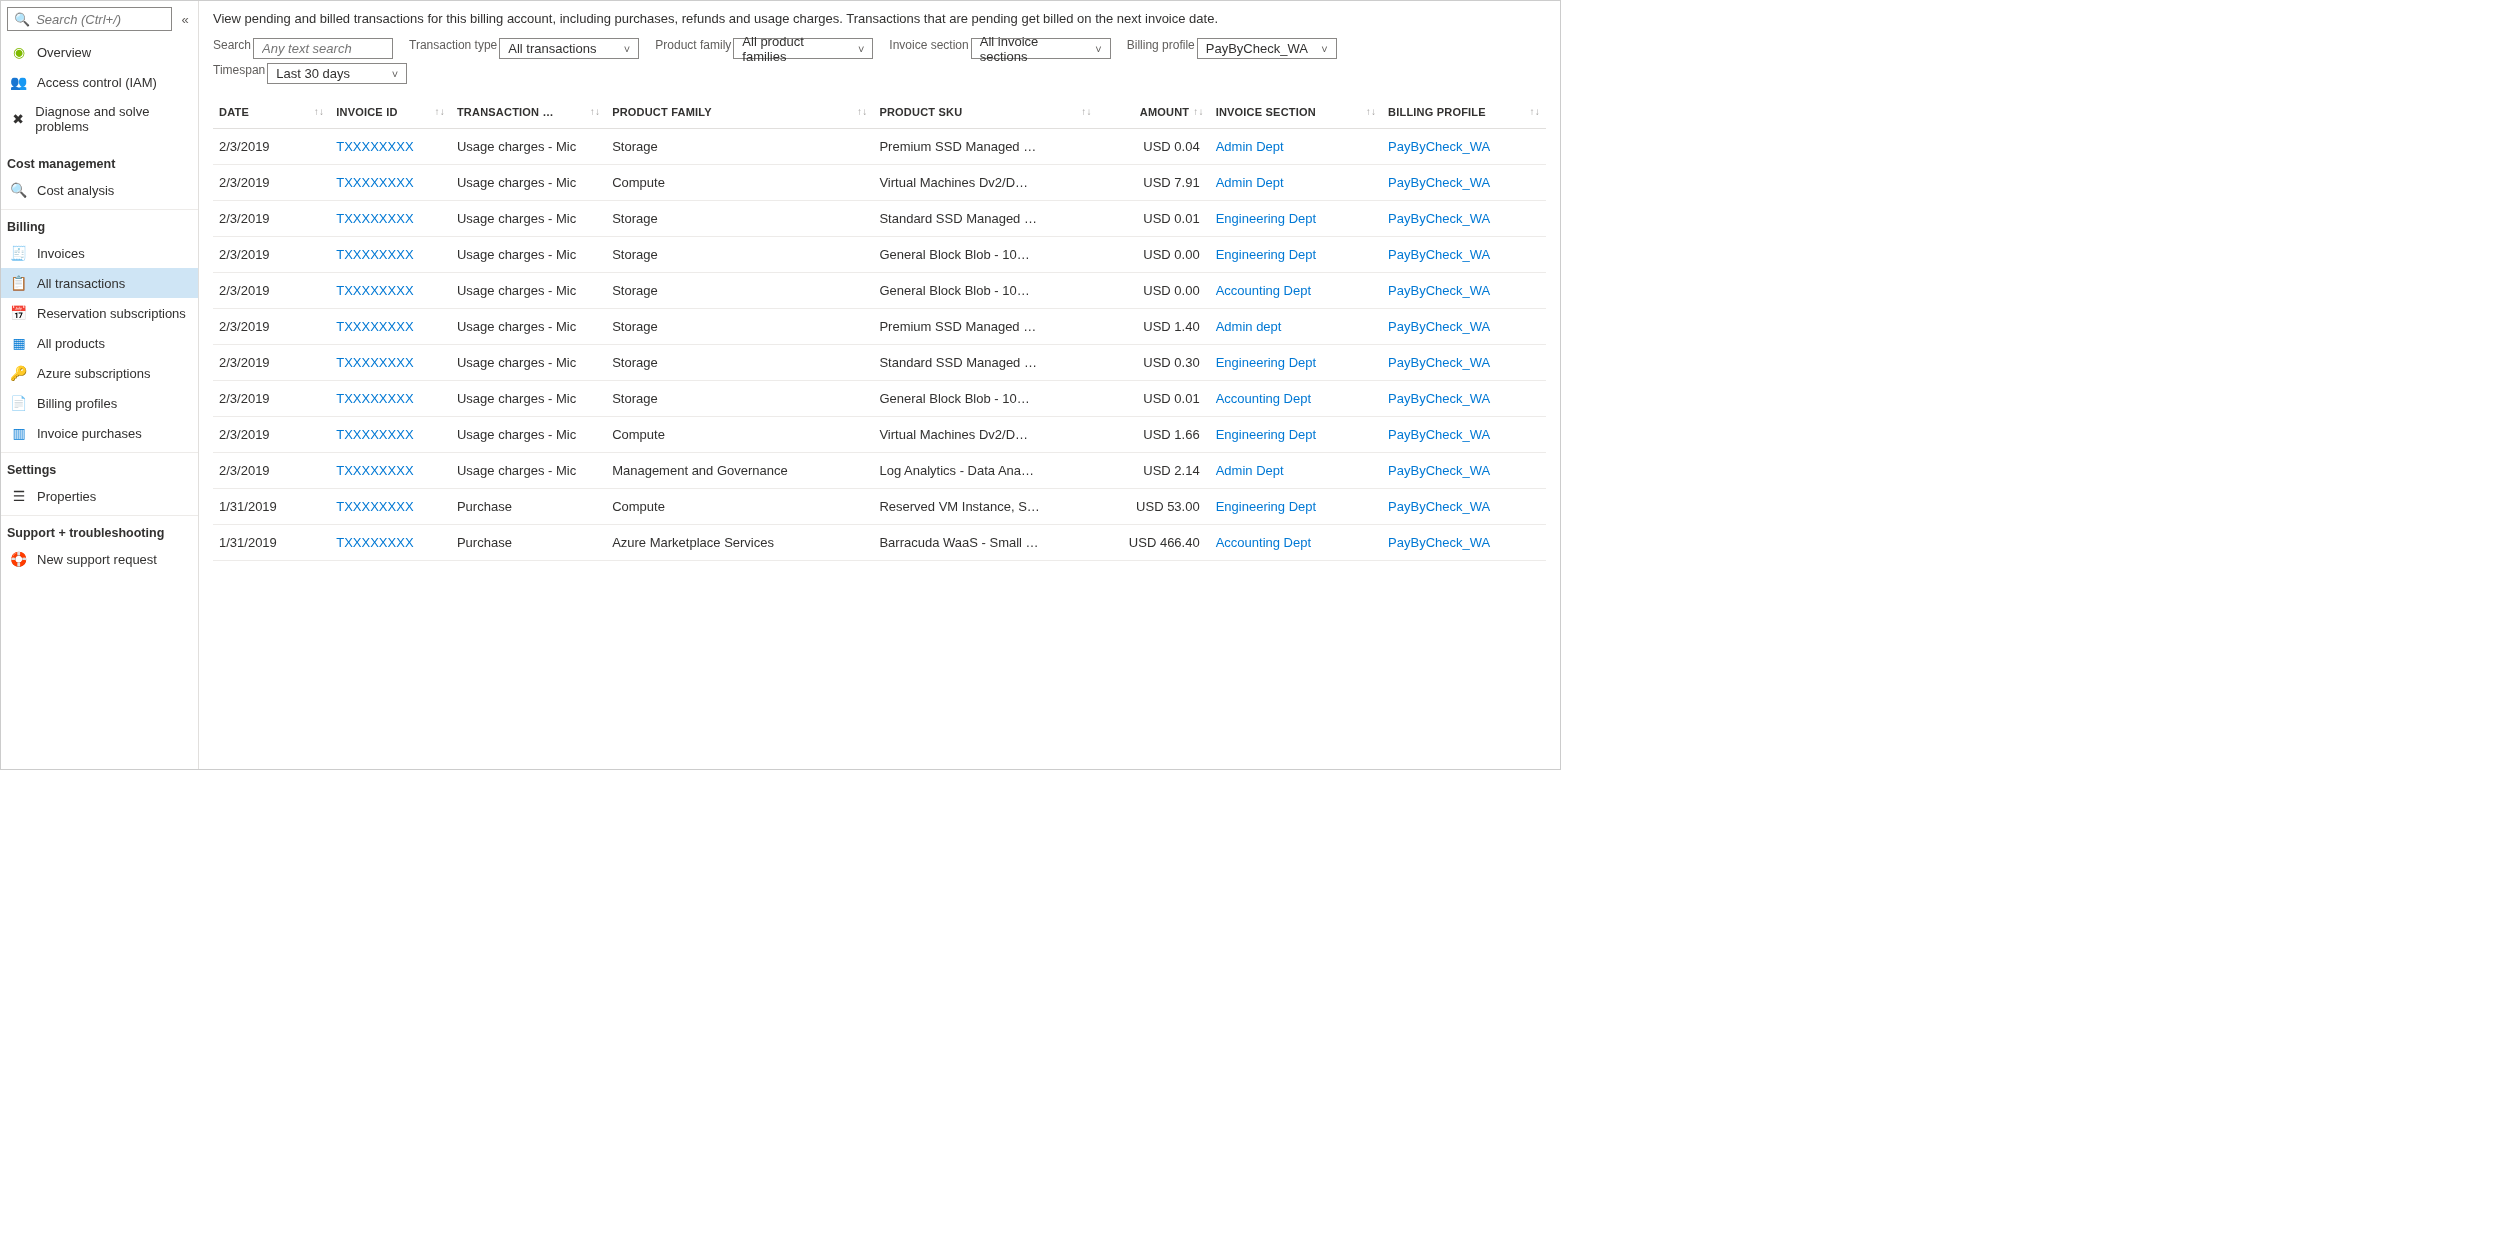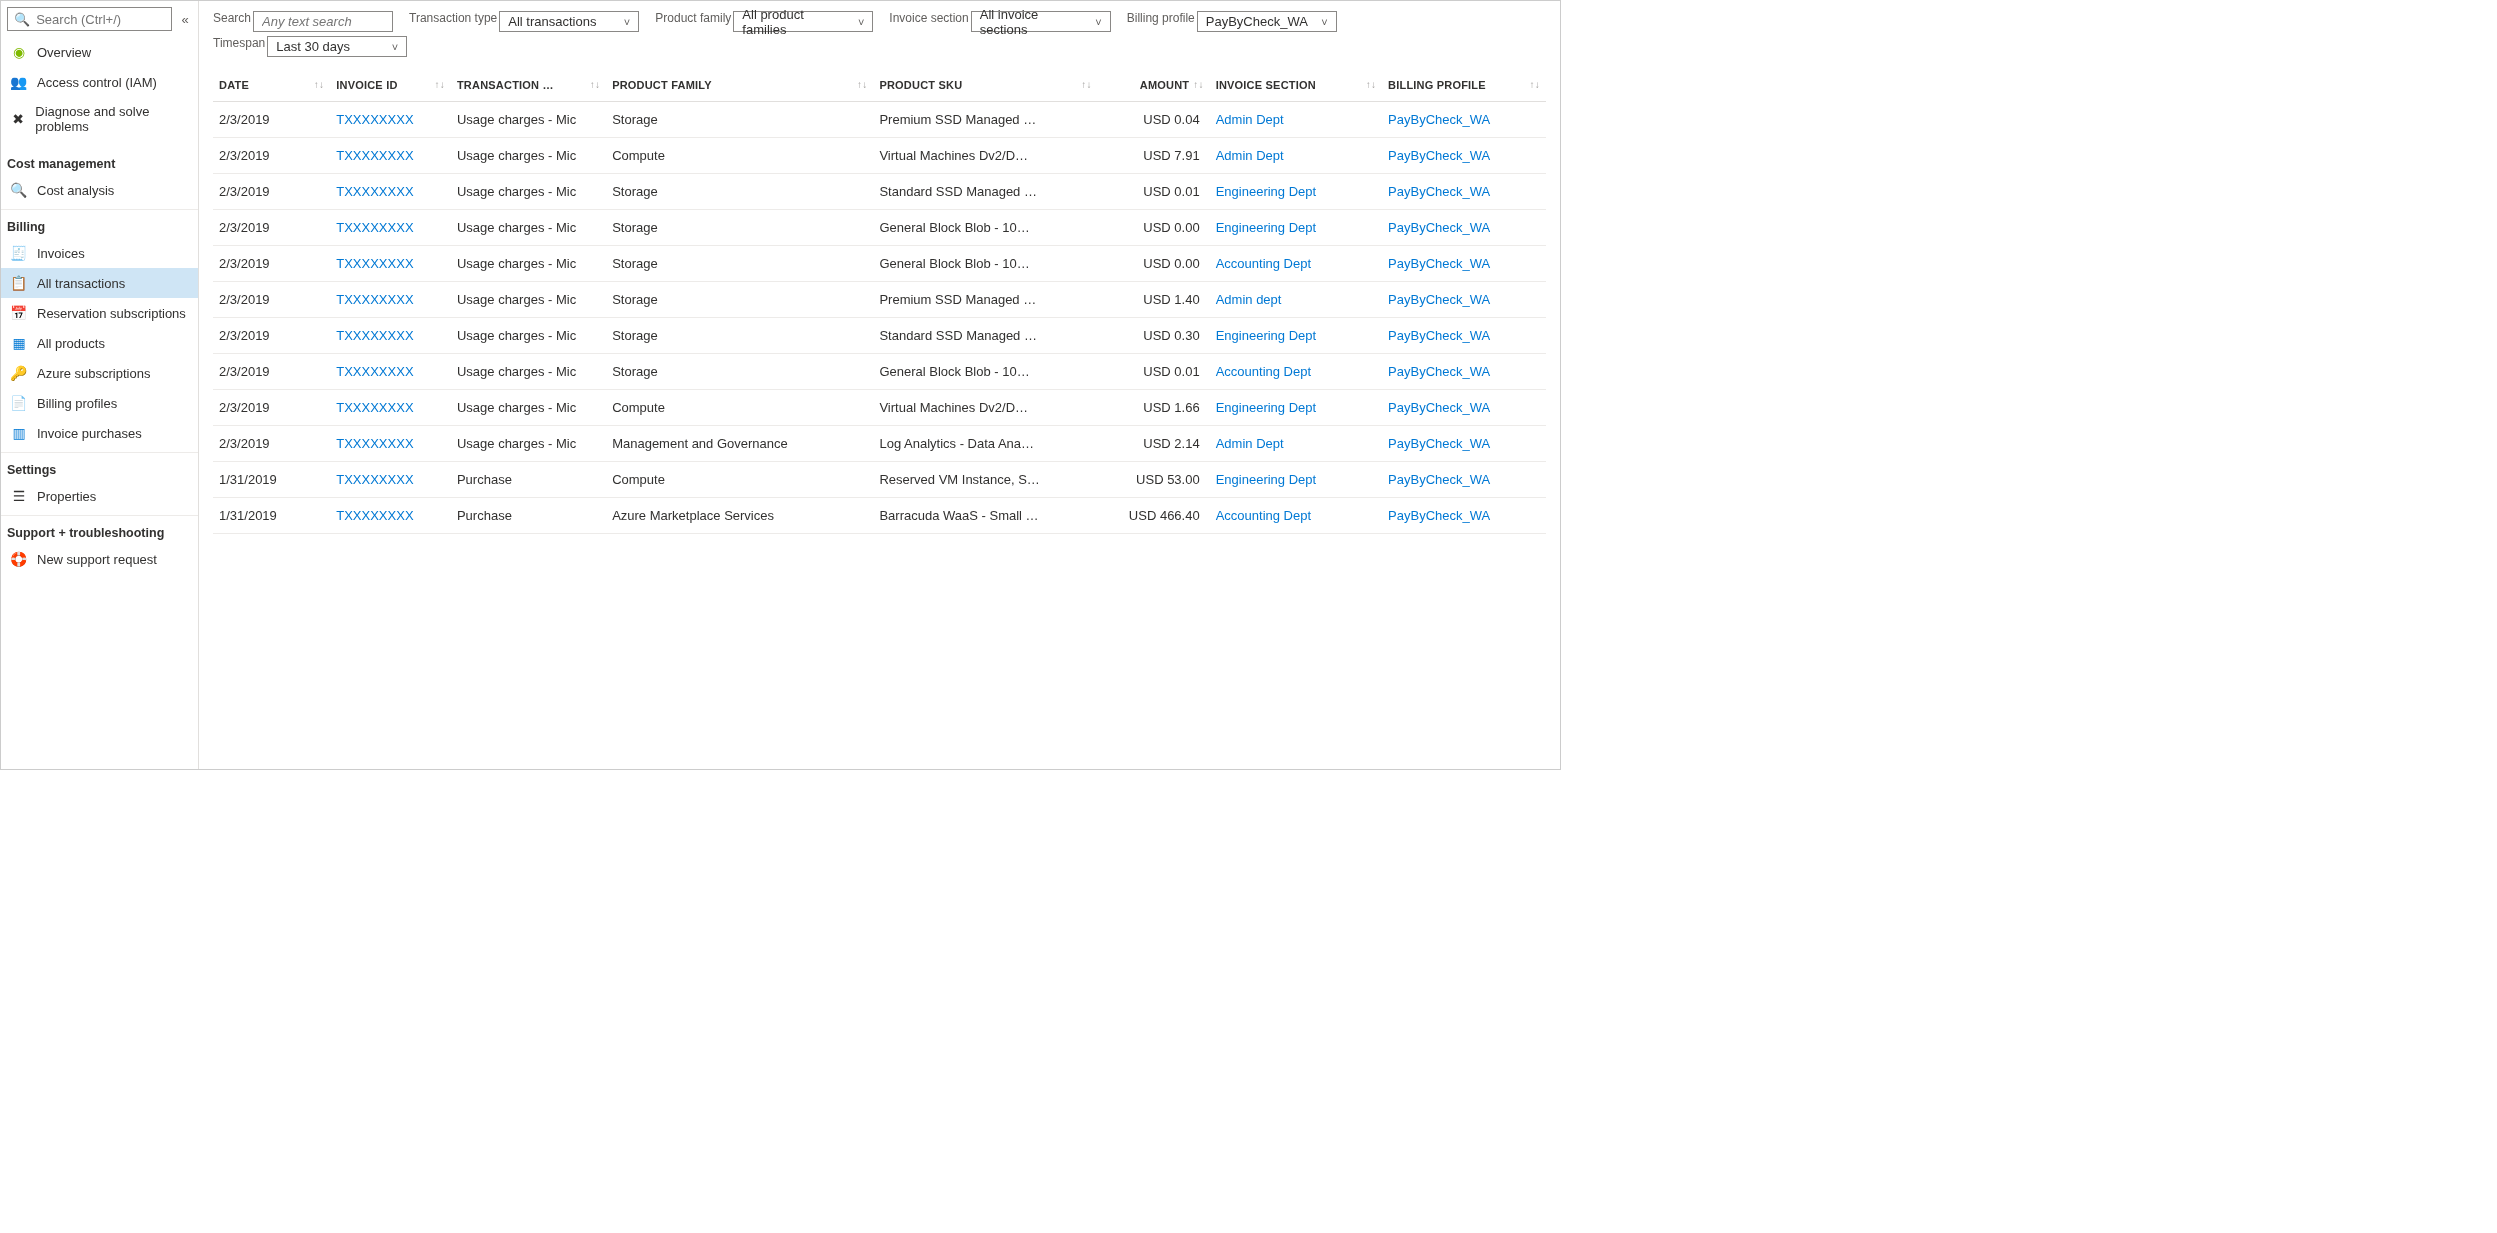--- a/index.html
+++ b/index.html
@@ -1,21 +1,21 @@
 <!DOCTYPE html>
 <html><head>
 <meta charset="utf-8">
 <style>
 * { box-sizing: border-box; margin: 0; padding: 0; }
 body { font-family: "Segoe UI", Arial, sans-serif; font-size: 13px; color: #323130; background: #fff; }
 .app { display: flex; height: 770px; width: 1561px; border: 1px solid #ccc; overflow: hidden; }
 .sidebar { width: 198px; border-right: 1px solid #e1dfdd; display: flex; flex-direction: column; overflow-y: auto; }
 .search-row { display: flex; align-items: center; padding: 6px 4px 6px 6px; gap: 4px; }
 .search-box { flex: 1; border: 1px solid #8a8886; height: 24px; display: flex; align-items: center; padding: 0 6px; gap: 6px; }
-.search-box input { border: none; outline: none; width: 100%; color: #737373; font-size: 13px; }
+.search-box input { border: none; outline: none; width: 100%; font-style: italic; color: #737373; font-size: 13px; }
 .collapse-btn { width: 18px; text-align: center; cursor: pointer; color: #605e5c; }
 .nav-item { display: flex; align-items: center; gap: 10px; padding: 7px 10px; cursor: pointer; font-size: 13px; }
 .nav-item.active { background: #cfe5f5; font-weight: normal; }
 .nav-icon { width: 16px; height: 16px; display: flex; align-items: center; justify-content: center; font-size: 14px; }
 .nav-section { font-weight: 600; font-size: 12.5px; padding: 10px 6px 4px 6px; border-top: 1px solid #edebe9; margin-top: 4px; }
 .nav-section.first { border-top: none; margin-top: 6px; }
 .main { flex: 1; padding: 10px 14px 0 14px; overflow: hidden; display: flex; flex-direction: column; }
 .intro { font-size: 13px; color: #323130; margin-bottom: 12px; }
 .filters { display: flex; gap: 16px; flex-wrap: wrap; margin-bottom: 4px; }
 .filters2 { display: flex; gap: 16px; margin-bottom: 12px; }
@@ -103,20 +103,21 @@
         </div>
         <div class="nav-section">Support + troubleshooting</div>
         <div class="nav-item">
           <span class="nav-icon" style="color:#0078d4">🛟</span>
           <span>New support request</span>
         </div>
       </div>
   </div>
 
   <div class="main">
+    <div class="intro">View pending and billed transactions for this billing account, including purchases, refunds and usage charges. Transactions that are pending get billed on the next invoice date.</div>
 
     <div class="filters">
       <div class="filter">
         <span class="filter-label">Search</span>
         <div class="filter-input" style="width:140px">
           <input type="text" placeholder="Any text search" style="">
         </div>
       </div>
       <div class="filter">
         <span class="filter-label">Transaction type</span>

